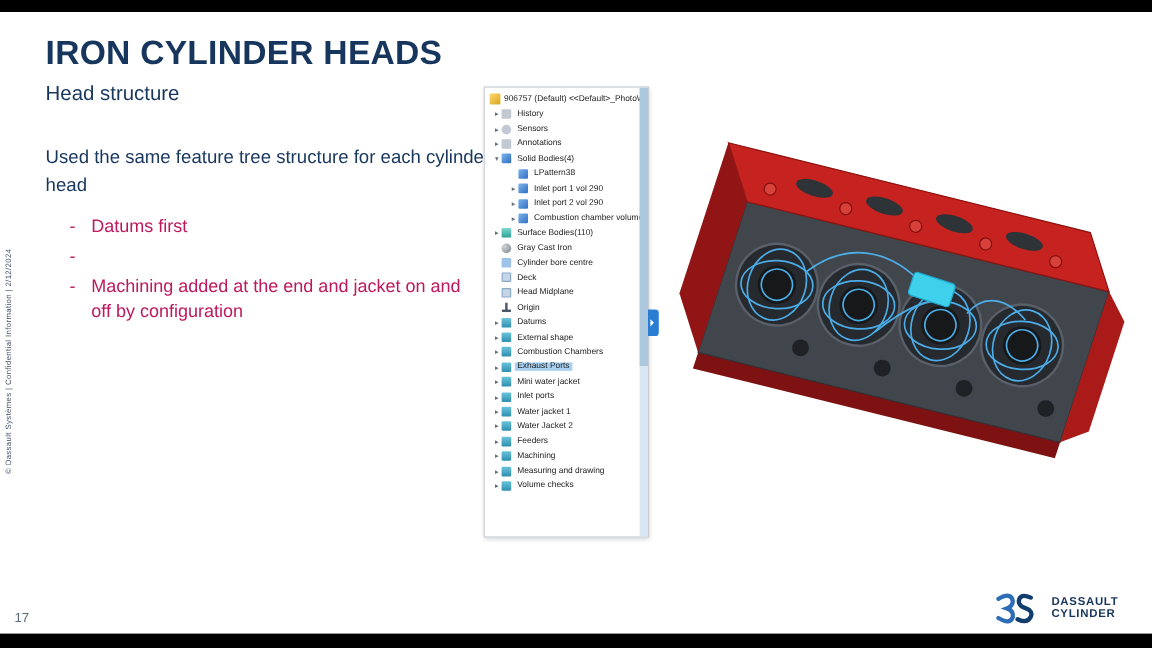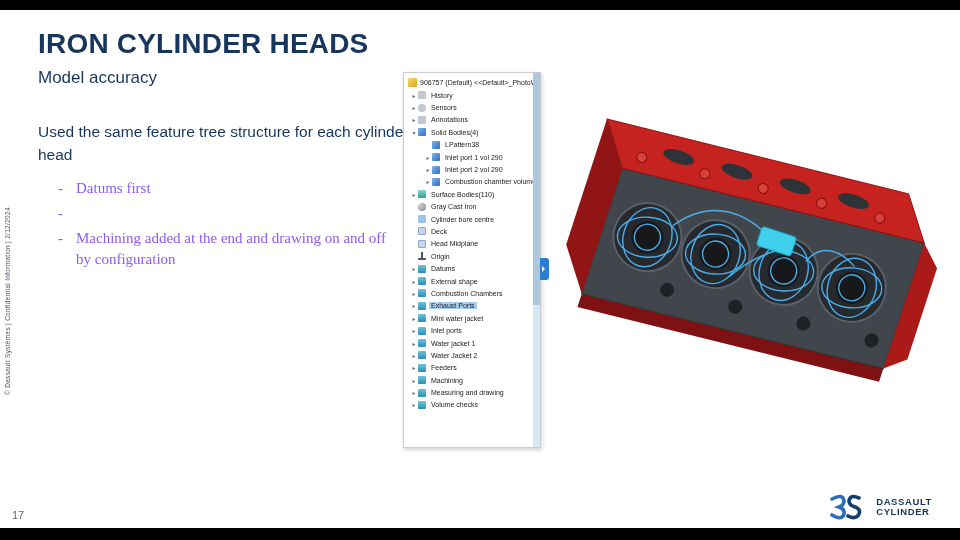--- a/index.html
+++ b/index.html
@@ -7,21 +7,21 @@
               font-family:"Liberation Sans", sans-serif; }
   .stage { position:relative; width:960px; height:540px; background:#000; }
   .slide { position:absolute; left:0; top:10px; width:960px; height:518px; background:#ffffff; }
 
   
   .title { position:absolute; left:38px; top:18px; font-size:28px; font-weight:800;
            color:#17365D; letter-spacing:.2px; }
   .subtitle { position:absolute; left:38px; top:58px; font-size:17px; color:#17365D; }
   .intro { position:absolute; left:38px; top:110px; width:372px; font-size:15.5px;
            line-height:1.5; color:#17365D; }
-  .bullets { position:absolute; left:58px; top:168px; width:345px; color:#8b5cf6;font-family:Liberation Serif, serif; }
+  .bullets { position:absolute; left:58px; top:168px; width:345px; color:#be185d; }
   .bullet { display:flex; font-size:15px; line-height:1.45; margin-bottom:3px; }
   .dash { width:18px; flex:none; }
   .dash::before { content:"-"; }
 
   .side-note { position:absolute; left:4px; top:385px; transform:rotate(-90deg);
                transform-origin:left top; white-space:nowrap; font-size:6.5px;
                color:#44506a; letter-spacing:.3px; }
   .page-num { position:absolute; left:12px; top:499px; font-size:11px; color:#5a6a7a; }
 
   
@@ -68,35 +68,35 @@
   .logo-text { margin-left:14px; color:#17365D; font-weight:bold; font-size:9.5px;
                letter-spacing:.6px; line-height:10px; }
 </style>
 </head>
 <body>
 
 <div class="stage">
   <div class="slide">
 
     <div class="title">IRON CYLINDER HEADS</div>
-    <div class="subtitle">Model accuracy</div>
+    <div class="subtitle">Head structure</div>
     <div class="intro">Used the same feature tree structure for each cylinder head</div>
     <div class="bullets">
   <div class="bullet">
     <span class="dash"></span>
     <span class="bullet-text">Datums first</span>
   </div>
 
   <div class="bullet">
     <span class="dash"></span>
   </div>
 
   <div class="bullet">
     <span class="dash"></span>
-    <span class="bullet-text">Machining added at the end and drawing on and off by configuration</span>
+    <span class="bullet-text">Machining added at the end and jacket on and off by configuration</span>
   </div>
 
 </div>
 
     <div class="side-note">© Dassault Systèmes | Confidential Information | 2/12/2024</div>
     <div class="page-num">17</div>
 
     <div class="tree-panel">
       <div class="tree-inner">
         <div class="tree-root">

